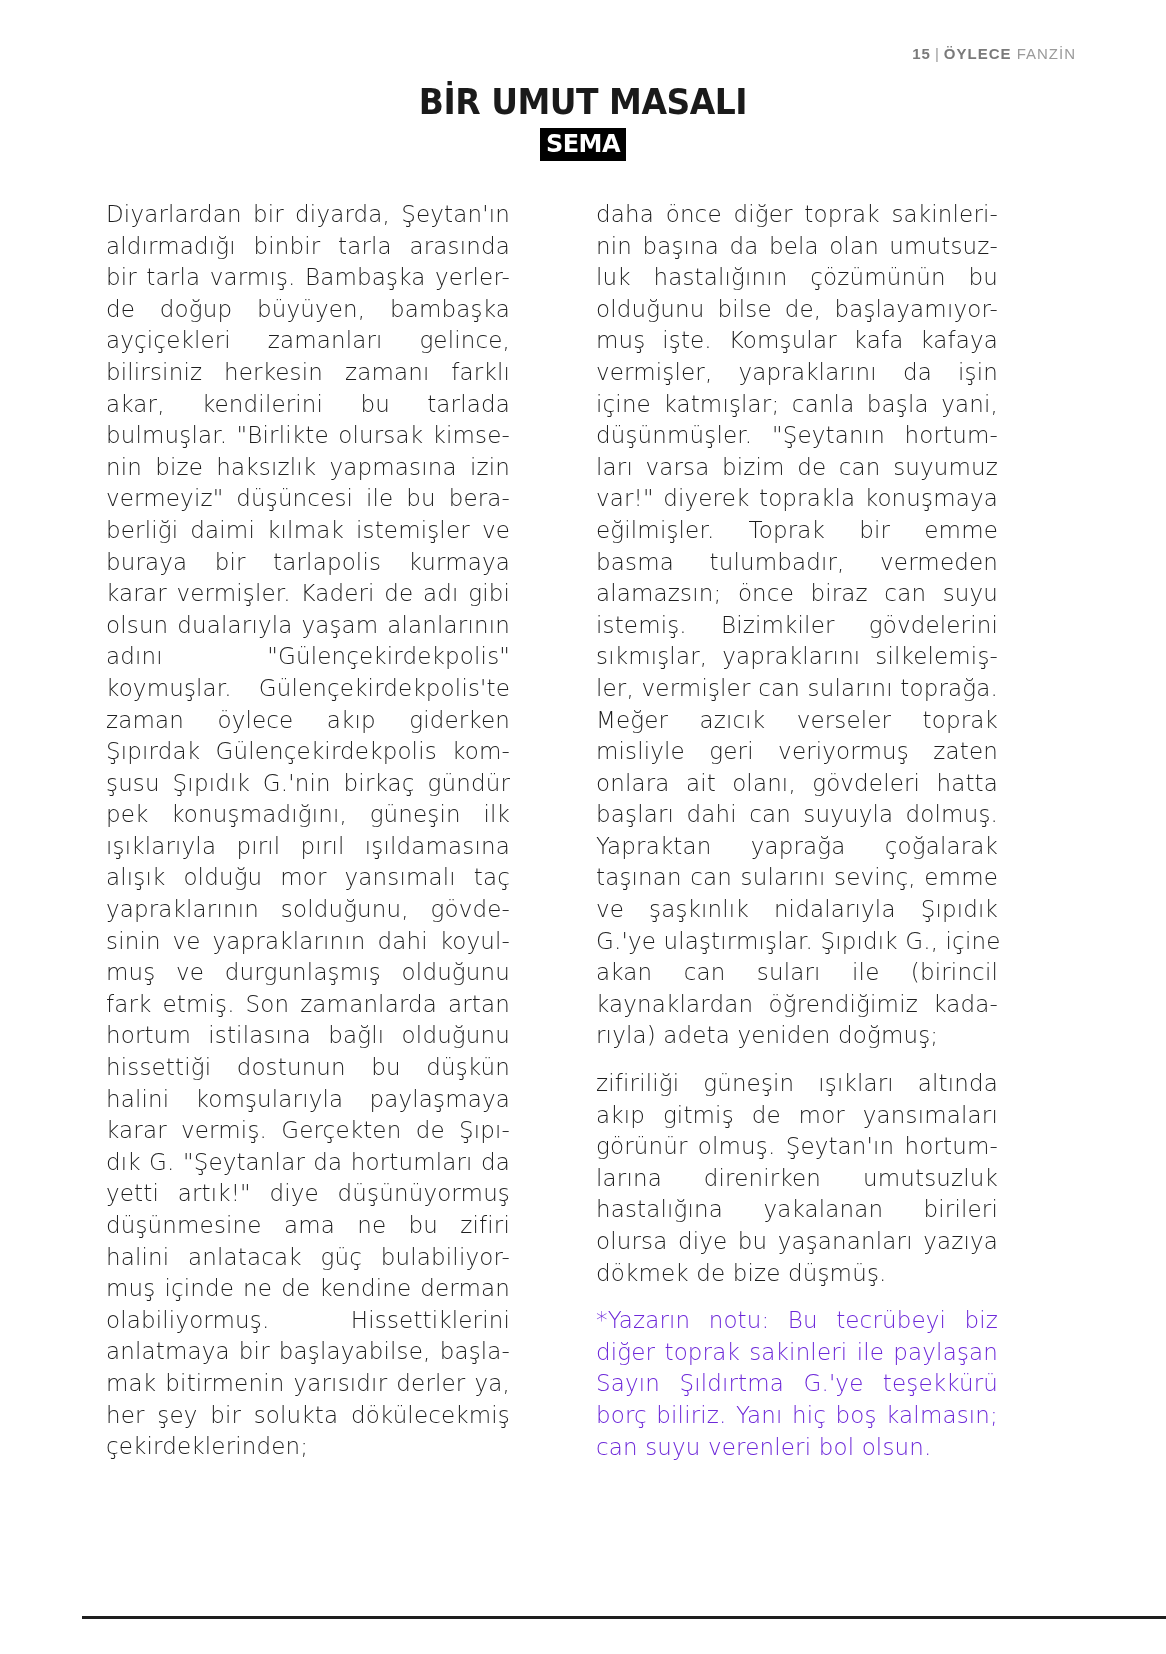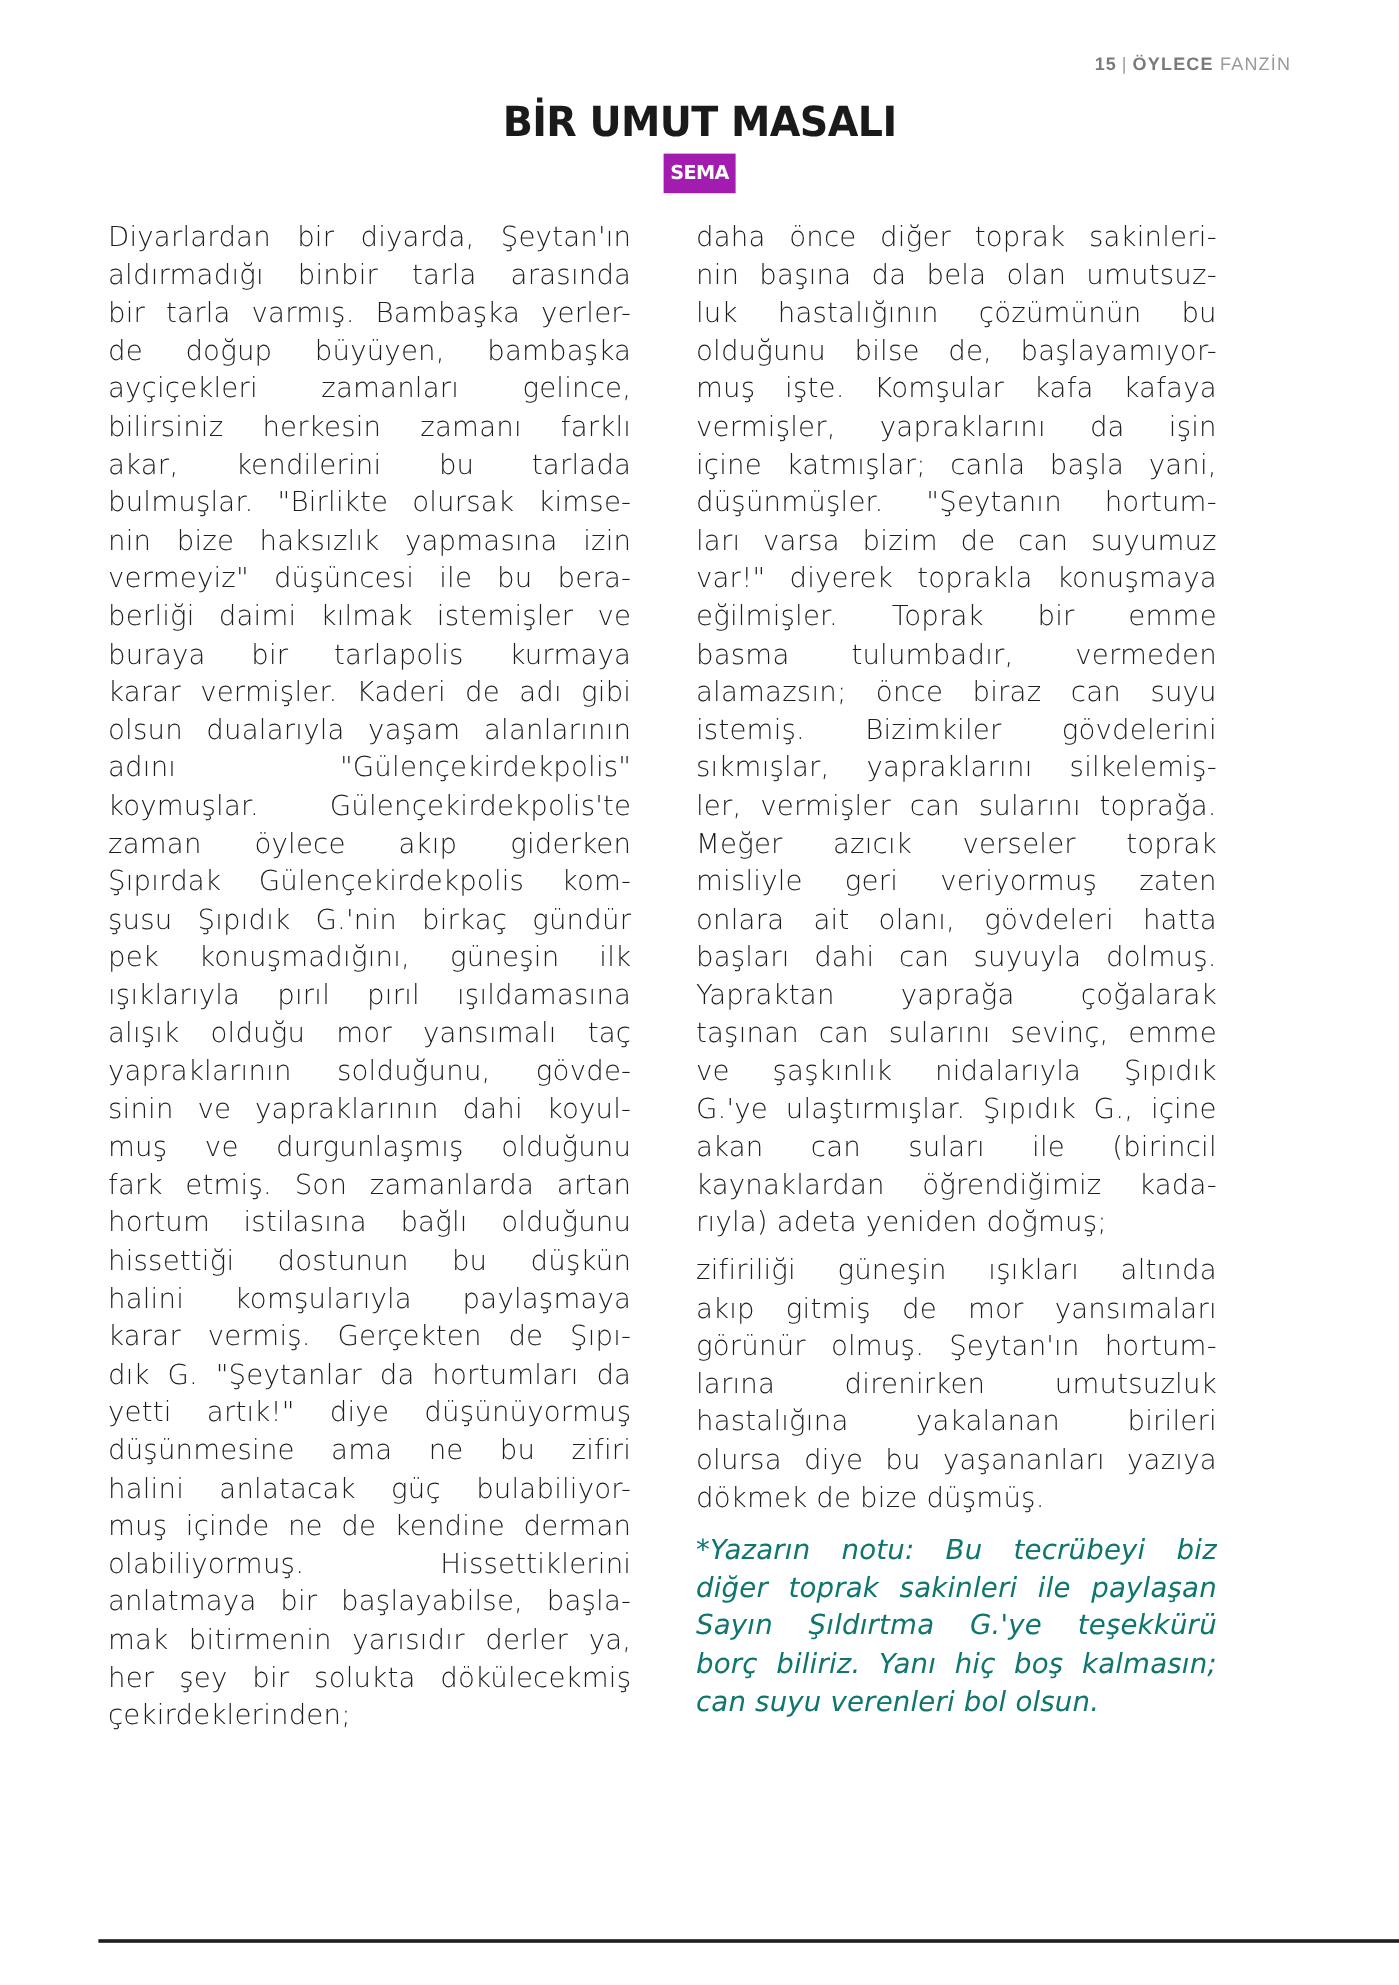--- a/index.html
+++ b/index.html
@@ -47,52 +47,51 @@
     }
     .author-badge-wrap {
       position: absolute;
       top: 128px;
       left: 0;
       width: 1166px;
       text-align: center;
     }
     .author-badge {
       display: inline-block;
-      background: #a21caf;
+      background: #000000;
       color: #ffffff;
       font-family: "DejaVu Sans", sans-serif;
       font-weight: bold;
-      font-size: 16px;
+      font-size: 24px;
       padding: 3px 6px 4px 6px;
       letter-spacing: -0.5px;
       line-height: 26px;
     }
 
     .column {
       position: absolute;
       top: 183px;
       width: 436px;
       font-family: "DejaVu Sans", sans-serif;
       font-size: 23px;
       line-height: 31.6px;
       font-weight: 300;
       color: #1e1e1e;
       text-align: justify;
       letter-spacing: 0.15px;
     }
     .column.left { left: 90px; width: 436px; }
     .column.right { left: 580px; width: 434px; }
     .column p {
-      margin: 0;
+      margin: 16px;
       hyphens: manual;
     }
     .column p + p { margin-top: 8px; }
     .column p.note {
-      font-style: italic;
-      color: #0f766e;
+      color: #6d28d9;
       font-weight: 200;
       margin-top: 12px;
     }
     .line {
       display: block;
       text-align: justify;
       text-align-last: justify;
       height: 31.6px;
       white-space: nowrap;
       overflow: visible;

